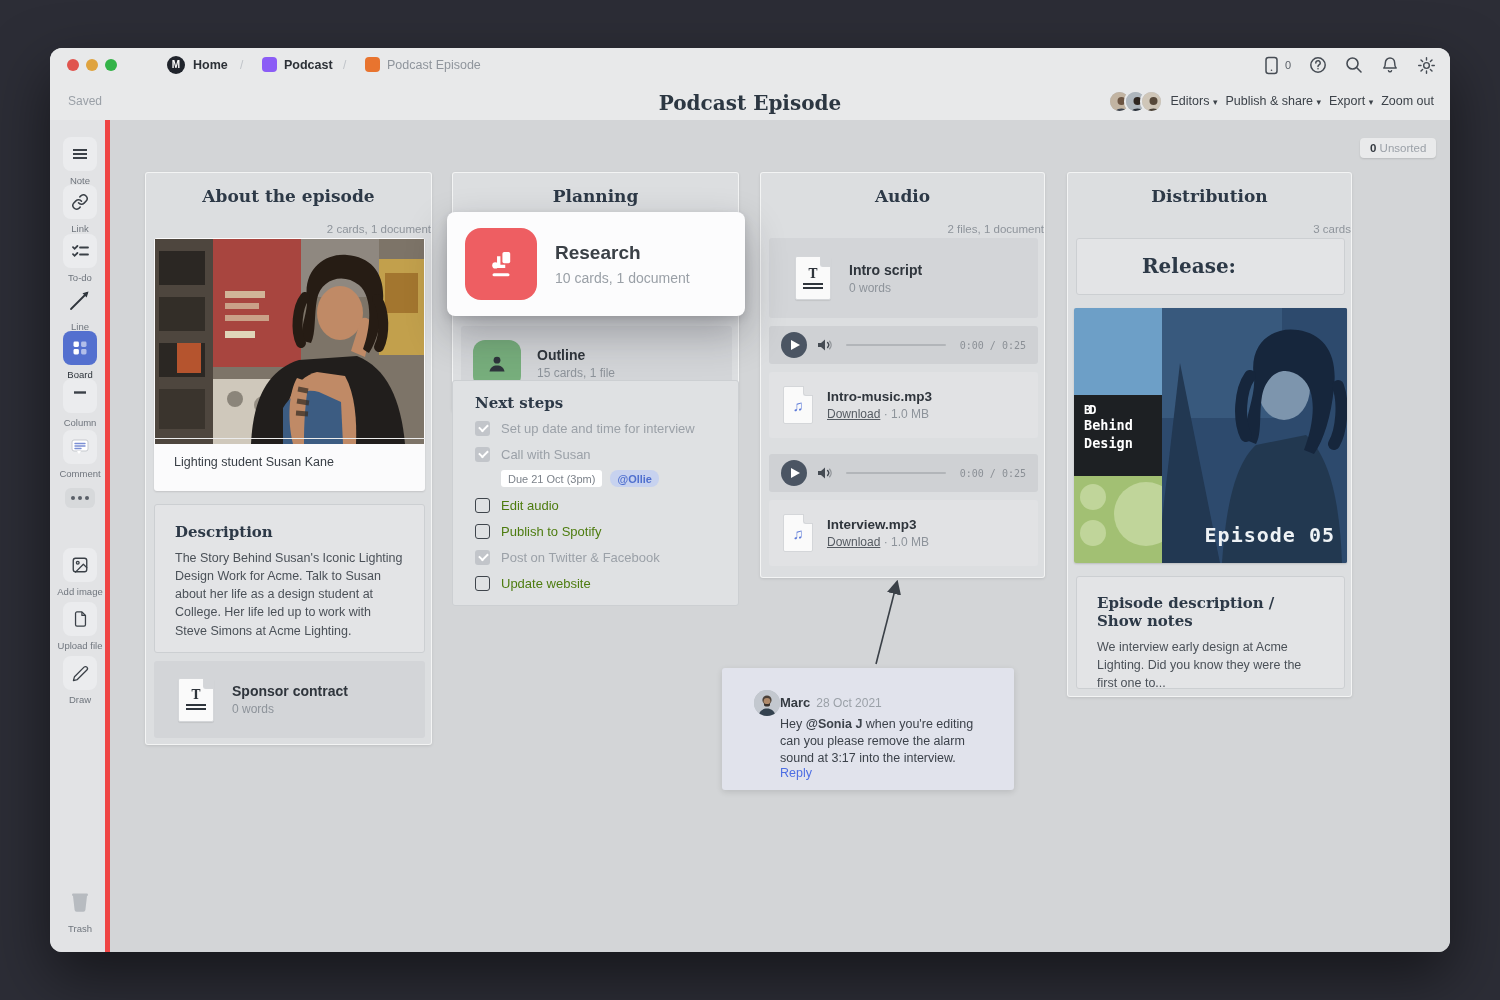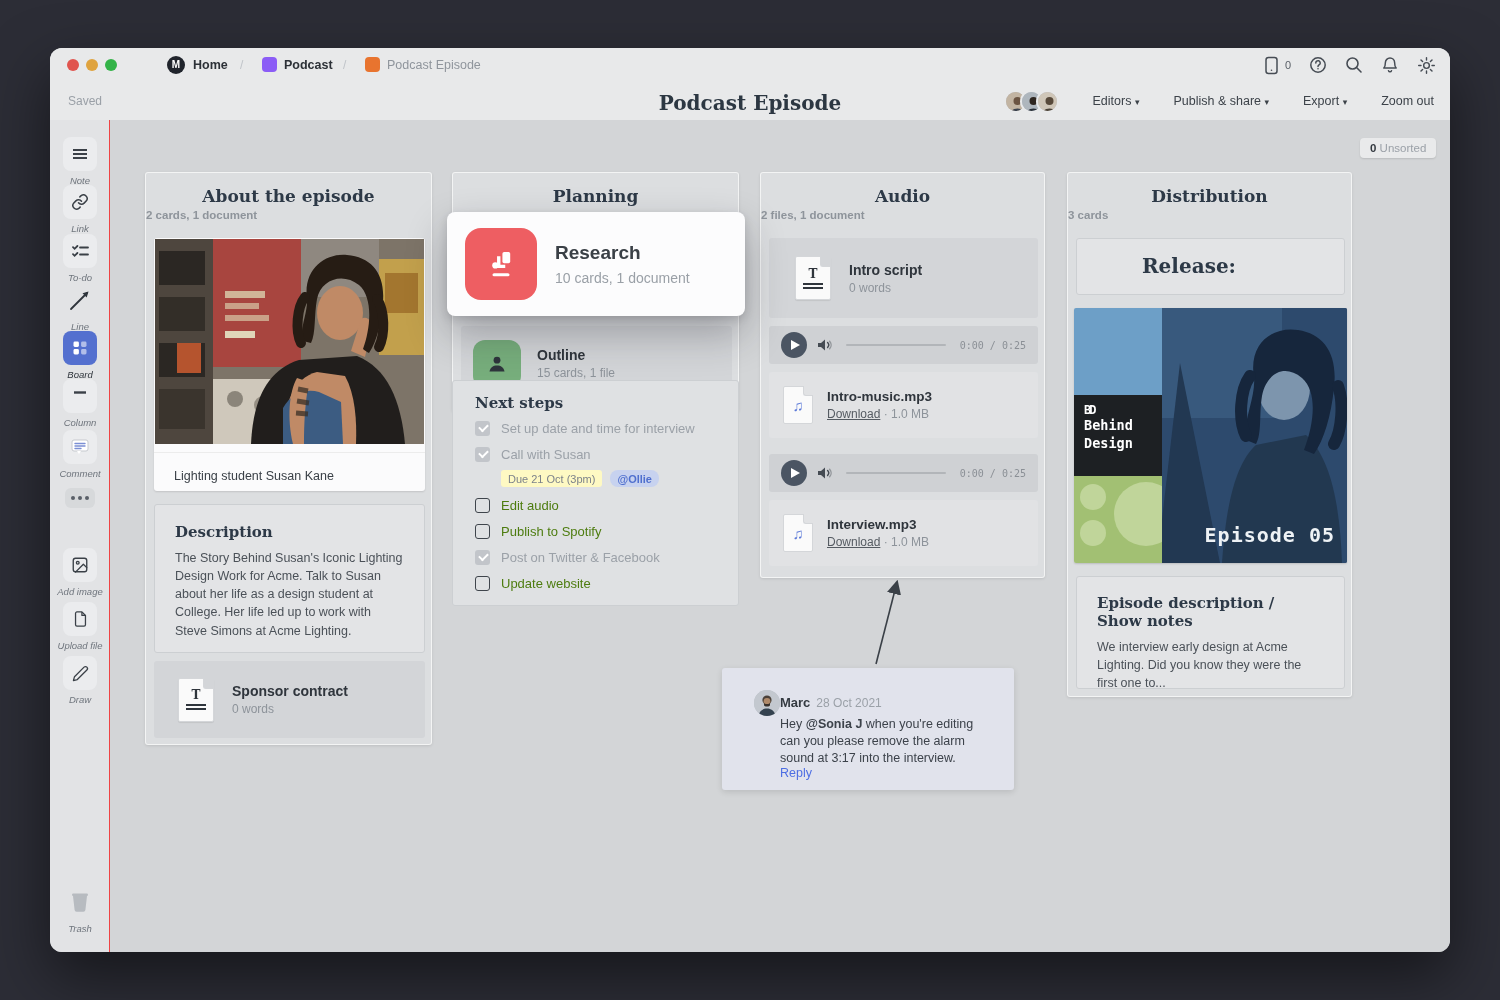--- a/index.html
+++ b/index.html
@@ -19,54 +19,54 @@
   .crumb { position:absolute; top:10px; font-size:12.5px; color:#2c3137; font-weight:bold; }
   .crumb-sep { position:absolute; top:10px; font-size:12px; color:#c0c4c9; }
   .crumb-chip { position:absolute; top:9px; width:15px; height:15px; border-radius:4px; }
   .crumb-muted { color:#8f959c; font-weight:normal; }
   .chrome-icons { position:absolute; right:14px; top:0; height:34px; display:flex; align-items:center; gap:18px; }
   .chrome-icons svg { display:block; }
   .dev-count { font-size:11px; color:#5a6068; margin-left:-12px; }
   .saved { position:absolute; left:18px; top:12px; font-size:12px; color:#9aa0a7; }
   .board-title { position:absolute; left:0; right:0; top:9px; text-align:center;
     font-family:"DejaVu Serif", serif; font-weight:bold; font-size:20px; color:#2c3742; }
-  .bar2-right { position:absolute; right:16px; top:0; height:38px; display:flex; align-items:center; gap:34px; }
+  .bar2-right { position:absolute; right:16px; top:0; height:38px; display:flex; align-items:center; gap:8px; }
   .bar2-btn { font-size:12.5px; color:#3c4249; cursor:default; white-space:nowrap; }
   .chev { font-size:9px; color:#3c4249; }
   .avatars { display:flex; }
   .avatar { width:23px; height:23px; border-radius:50%; border:2px solid #e8e9ea; background:#b6bcc4; overflow:hidden; position:relative; }
   .avatar + .avatar { margin-left:-7px; }
   .avatar svg { position:absolute; left:0; top:0; }
 
   
-  .sidebar { position:absolute; left:0; top:72px; width:60px; height:832px; background:#e2e3e5; border-right:1px solid #ef4444;font-style:italic; }
+  .sidebar { position:absolute; left:0; top:72px; width:60px; height:832px; background:#e2e3e5; border-right:5px solid #ef4444; }
   .tool { position:absolute; left:0; width:60px; text-align:center; }
   .tool-box { width:34px; height:34px; margin:0 auto; background:#ebecee; border-radius:8px; display:flex; align-items:center; justify-content:center; }
   .tool-box.noback { background:transparent; }
   .tool-box.active { background:#5470cf; }
   .tool-label { font-size:9.5px; color:#6f757d; margin-top:4px; }
   .more-box { width:30px; height:20px; margin:0 auto; background:#d7d9db; border-radius:6px; display:flex; align-items:center; justify-content:center; gap:3px; }
   .more-box i { width:4px; height:4px; border-radius:50%; background:#5a6068; display:block; }
 
   
   .canvas { position:absolute; left:60px; top:72px; width:1340px; height:832px; background:#d3d5d7; }
   .unsorted { position:absolute; left:1250px; top:18px; background:#e9eaeb; border-radius:4px; padding:4px 10px;
     font-size:11.5px; color:#9ba1a8; box-shadow:0 1px 2px rgba(0,0,0,.12);text-align:right; }
   .unsorted b { color:#343a41; }
 
   .col { position:absolute; background:#dcdee0; border:1px solid rgba(255,255,255,.65); border-radius:3px; box-shadow:0 1px 3px rgba(0,0,0,.10); }
   .col-title { font-family:"DejaVu Serif", serif; font-weight:bold; font-size:17px; color:#2d3947; text-align:center; margin-top:13px; }
-  .col-sub { font-size:11.5px; color:#8e949b; text-align:left; margin-top:3px;font-weight:bold; }
+  .col-sub { font-size:11.5px; color:#8e949b; text-align:right; margin-top:17px; }
 
   .card-gray  { position:absolute; background:#d3d5d8; border-radius:3px; }
   .card-light { position:absolute; background:#e3e4e6; border:1px solid #cccfd2; border-radius:3px; }
   .card-white { position:absolute; background:#fbfbfc; border-radius:3px; box-shadow:0 1px 2px rgba(0,0,0,.12); }
 
   
-  .photo-caption { position:absolute; left:0; bottom:0; width:100%; height:39px; border-top:1px solid #ececec;
+  .photo-caption { position:absolute; left:0; bottom:0; width:100%; height:53px; border-top:1px solid #ececec;
     font-size:12.5px; color:#3a4047; line-height:47px; padding-left:20px; }
   .desc-title, .serif-card-title { font-family:"DejaVu Serif", serif; font-weight:bold; font-size:15px; color:#2d3947; }
   .desc-body { font-size:12.5px; color:#4b5158; line-height:1.45; margin-top:8px; }
 
   .doc-row { display:flex; align-items:center; height:100%; padding-left:24px; gap:18px; }
   .doc-page { width:36px; height:44px; background:#fafafa; border:1px solid #d4d6d9; border-radius:2px; position:relative;
     display:flex; flex-direction:column; align-items:center; justify-content:center; box-shadow:0 1px 1px rgba(0,0,0,.08); }
   .doc-page::before { content:""; position:absolute; right:-1px; top:-1px; width:10px; height:10px;
     background:#d3d5d8; border-bottom-left-radius:3px; border-left:1px solid #d4d6d9; border-bottom:1px solid #d4d6d9; }
   .doc-glyph { font-family:"DejaVu Serif", serif; font-size:12px; font-weight:bold; color:#2f353c; line-height:1; }
@@ -88,21 +88,21 @@
   .chk-row { display:flex; align-items:center; margin-bottom:11px; gap:11px; }
   .cb { width:15px; height:15px; border-radius:3px; flex:0 0 auto; position:relative; }
   .cb.on { background:#c2c5ca; }
   .cb.on::after { content:""; position:absolute; left:3.5px; top:3px; width:7px; height:4px;
     border-left:2px solid #fff; border-bottom:2px solid #fff; transform:rotate(-45deg); }
   .cb.off { border:1.6px solid #3f454c; background:transparent; }
   .chk-label { font-size:13px; color:#4d7c0f; }
   .chk-row.done .chk-label { color:#9ba1a8; }
   .chip-row { display:flex; gap:8px; margin:-3px 0 11px 26px; }
   .chip { font-size:11px; border-radius:3px; padding:2.5px 7px; }
-  .chip-due { background:#fef9c3; color:#7c828a; }
+  .chip-due { background:#ffffff; color:#7c828a; }
   .chip-mention { background:#c7d2ef; color:#4f6fce; font-weight:bold;border-radius:8px; }
 
   
   .player { position:absolute; background:#cfd1d4; border-radius:3px; display:flex; align-items:center; padding:0 12px; gap:10px; }
   .play-btn { width:26px; height:26px; border-radius:50%; background:#4b5563; position:relative; flex:0 0 auto; }
   .play-btn::after { content:""; position:absolute; left:10px; top:7.5px; border-left:9px solid #fff;
     border-top:5.5px solid transparent; border-bottom:5.5px solid transparent; }
   .seek { flex:1; height:2px; background:#b2b5b9; border-radius:1px; margin:0 4px; }
   .ptime { font-family:"DejaVu Sans Mono", monospace; font-size:10px; color:#8b9096; white-space:nowrap; }
   .file-row { display:flex; align-items:center; height:100%; padding-left:14px; gap:14px; }

